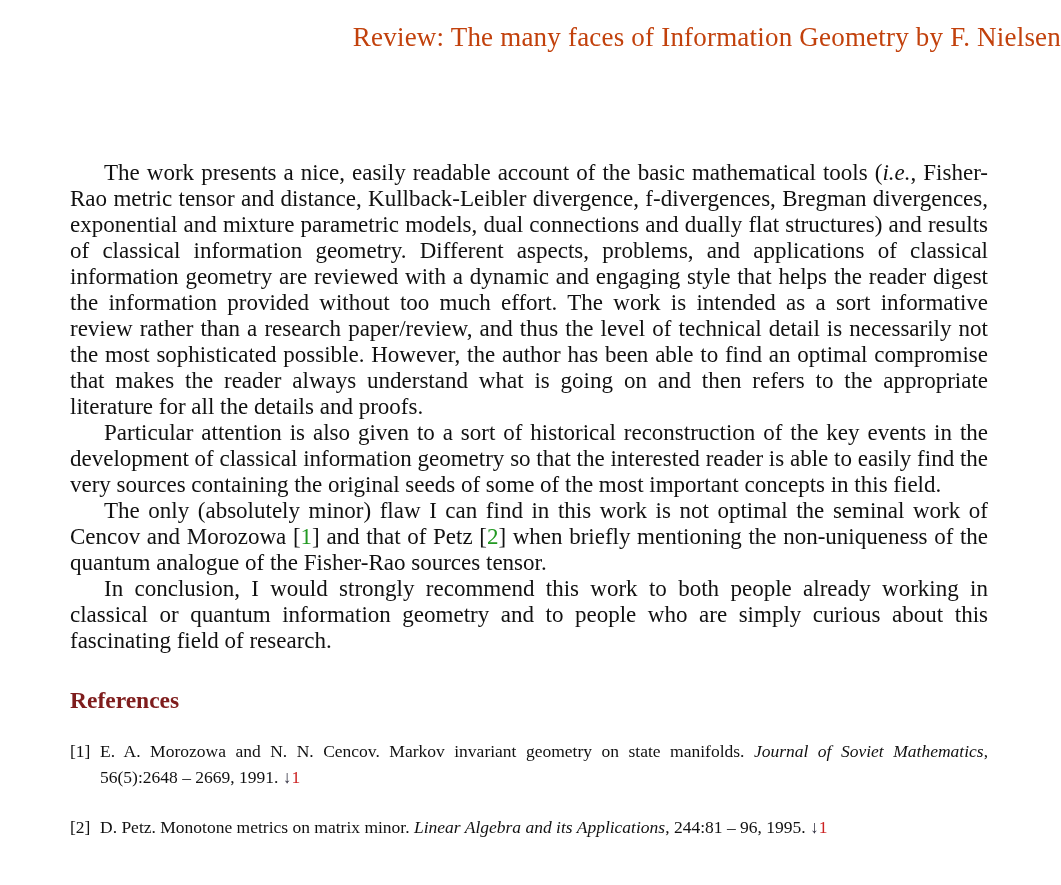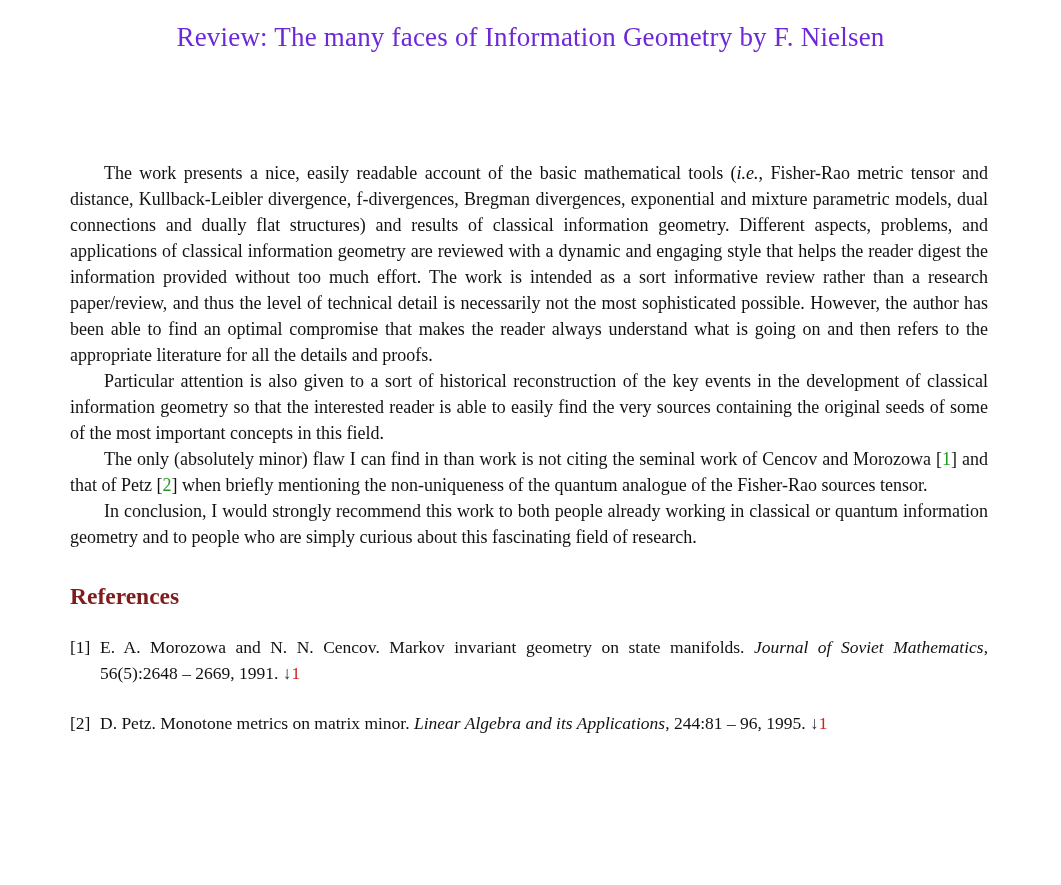--- a/index.html
+++ b/index.html
@@ -12,35 +12,35 @@
     width: 1061px;
     height: 885px;
     background: #ffffff;
     font-family: "Liberation Serif", "DejaVu Serif", serif;
     color: #111111;
     overflow: hidden;
   }
   .title {
     margin: 0;
     padding-top: 22px;
-    text-align: center;
+    text-align: right;
     font-size: 27px;
     font-weight: 400;
-    color: #6d28d9;
+    color: #c2410c;
     letter-spacing: 0.2px;
   }
   .content {
     position: absolute;
     top: 160px;
     left: 70px;
     width: 918px;
   }
   .para {
     margin: 0;
-    font-size: 18px;
+    font-size: 23px;
     line-height: 26px;
     text-align: justify;
     text-indent: 34px;
     color: #111111;
   }
   .em { font-style: italic; }
   .cite-link {
     color: var(--citation-green, #229922);
     text-decoration: none;
     cursor: pointer;
@@ -82,21 +82,21 @@
 <div class="page">
 
   <h1 class="title">Review: The many faces of Information Geometry by F. Nielsen</h1>
 
   <div class="content">
 
     <p class="para"><span>The work presents a nice, easily readable account of the basic mathematical tools (</span><span class="em">i.e.</span><span>, Fisher-Rao metric tensor and distance, Kullback-Leibler divergence, f-divergences, Bregman divergences, exponential and mixture parametric models, dual connections and dually flat structures) and results of classical information geometry. Different aspects, problems, and applications of classical information geometry are reviewed with a dynamic and engaging style that helps the reader digest the information provided without too much effort. The work is intended as a sort informative review rather than a research paper/review, and thus the level of technical detail is necessarily not the most sophisticated possible. However, the author has been able to find an optimal compromise that makes the reader always understand what is going on and then refers to the appropriate literature for all the details and proofs.</span></p>
 
     <p class="para">Particular attention is also given to a sort of historical reconstruction of the key events in the development of classical information geometry so that the interested reader is able to easily find the very sources containing the original seeds of some of the most important concepts in this field.</p>
 
-    <p class="para"><span>The only (absolutely minor) flaw I can find in than work is not citing the seminal work of Cencov and Morozowa [</span><span class="cite-link">1</span><span>] and that of Petz [</span><span class="cite-link">2</span><span>] when briefly mentioning the non-uniqueness of the quantum analogue of the Fisher-Rao sources tensor.</span></p>
+    <p class="para"><span>The only (absolutely minor) flaw I can find in this work is not optimal the seminal work of Cencov and Morozowa [</span><span class="cite-link">1</span><span>] and that of Petz [</span><span class="cite-link">2</span><span>] when briefly mentioning the non-uniqueness of the quantum analogue of the Fisher-Rao sources tensor.</span></p>
 
     <p class="para">In conclusion, I would strongly recommend this work to both people already working in classical or quantum information geometry and to people who are simply curious about this fascinating field of research.</p>
 
     <h2 class="refs-heading">References</h2>
 
     <div class="ref-item">
       <span class="ref-label">[1]</span>
       <span class="ref-text"><span>E. A. Morozowa and N. N. Cencov. Markov invariant geometry on state manifolds. </span><span class="em">Journal of Soviet Mathematics</span><span>, 56(5):2648 – 2669, 1991. </span><span class="backref-arrow">↓</span><span class="backref-page">1</span></span>
     </div>
 

